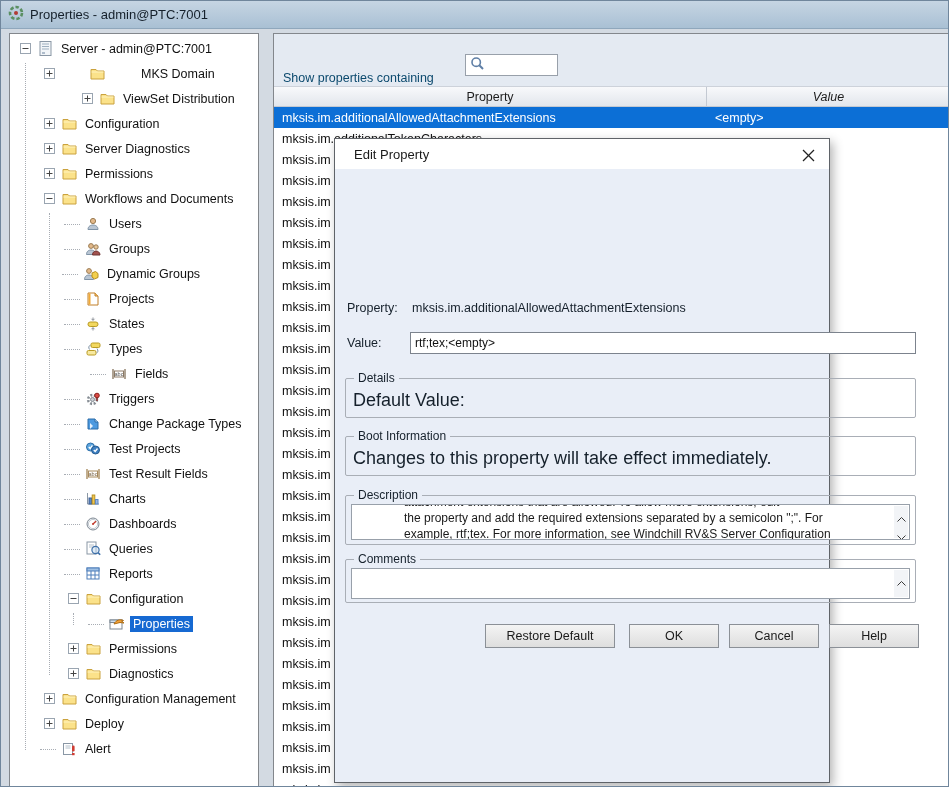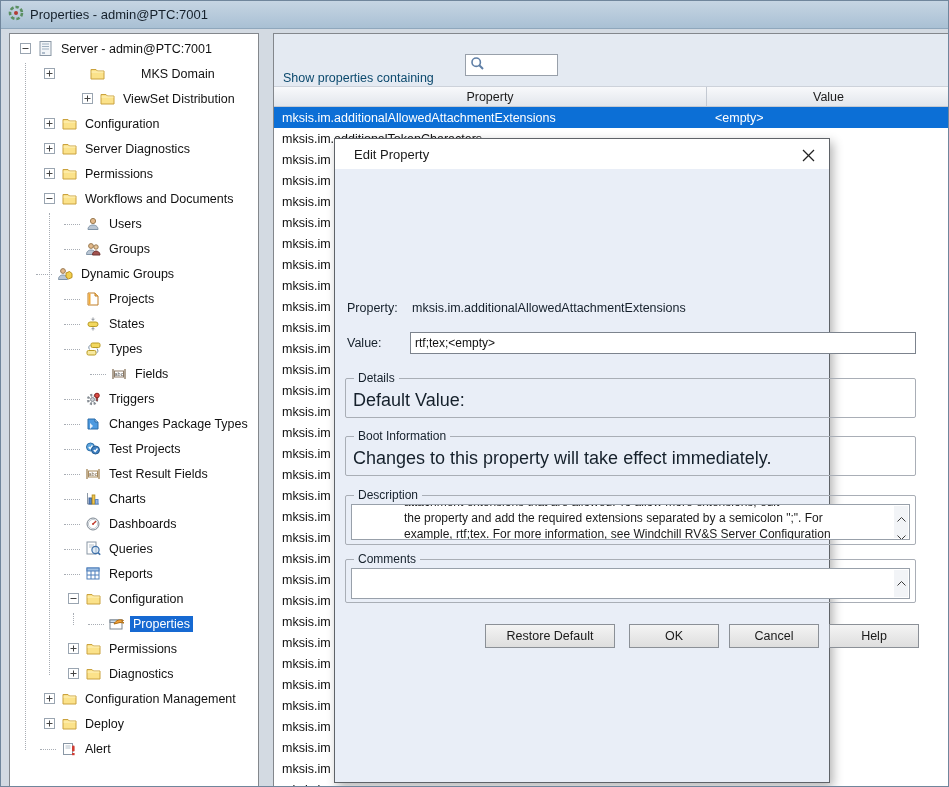--- a/index.html
+++ b/index.html
@@ -44,21 +44,21 @@
   #searchBox { position:absolute; left:191px; top:20px; width:93px; height:22px;
                background:#fff; border:1px solid #98a0aa; display:flex; align-items:center;
                padding-left:4px; gap:3px; }
   #searchBox input { border:none; outline:none; width:64px; height:16px; font-size:12px;
                      font-family:"Liberation Sans",sans-serif; background:transparent; }
   #tableHeader { position:absolute; left:0; top:52px; width:100%; height:21px;
                  background:linear-gradient(#f8f9fb,#e2e6ec);
                  border-top:1px solid #cdd2da; border-bottom:1px solid #c3c9d2; display:flex; }
   .hcell { font-size:12.5px; color:#1c1c1c; display:flex; align-items:center; justify-content:center; }
   .hcell.prop { width:433px; border-right:1px solid #c3c9d2; }
-  .hcell.val  { flex:1; }
+  .hcell.val  { flex:1;font-style:italic; }
   #tableBody { position:absolute; left:0; top:73px; width:100%; bottom:0; background:#fff; }
   .trow { height:21px; display:flex; align-items:center; font-size:12.5px; color:#101010; }
   .trow .pcell { width:433px; padding-left:8px; white-space:nowrap; overflow:hidden; }
   .trow .vcell { flex:1; padding-left:8px; white-space:nowrap; }
   .trow.sel { background:#0c6fd6; color:#fff; }
   
   #dialog { position:absolute; left:333px; top:137px; width:496px; height:645px;
             background:#e9eef7; border:1px solid #5f6368;
             box-shadow:3px 4px 10px rgba(0,0,0,.3); z-index:10; }
   #dlgTitlebar { position:absolute; left:0; top:0; width:100%; height:30px; background:#fff;
@@ -217,21 +217,21 @@
           <span class="ticon">
             <svg width="16" height="14" viewBox="0 0 16 14">
               <circle cx="6" cy="4" r="2.4" fill="#e3b98a" stroke="#9a7b52"></circle>
               <path d="M1.5 12.5 C1.5 9 4 8 6 8 C8 8 10.5 9 10.5 12.5 Z" fill="#b9c6d4" stroke="#7f93a6"></path>
               <circle cx="11" cy="5" r="2.2" fill="#e8c79b" stroke="#9a7b52"></circle>
               <path d="M7.5 13 C7.5 10 9.5 9 11 9 C12.5 9 15 10 15 13 Z" fill="#a2524e" stroke="#6e3432"></path>
             </svg>
           </span>
           <span class="tlabel">Groups</span>
         </div>
-        <div class="tree-row" style="padding-left: 30px;">
+        <div class="tree-row" style="padding-left: 56px;">
           <span class="slot"></span>
           <span class="ticon">
             <svg width="16" height="14" viewBox="0 0 16 14">
               <circle cx="6" cy="4" r="2.4" fill="#e3b98a" stroke="#9a7b52"></circle>
               <path d="M1.5 12.5 C1.5 9 4 8 6 8 C8 8 10.5 9 10.5 12.5 Z" fill="#b9c6d4" stroke="#7f93a6"></path>
               <path d="M9 6 L12.5 4.5 L15 6.5 L15 10.5 L11.5 12 L9 10 Z" fill="#f2cf4e" stroke="#b98f1e"></path>
             </svg>
           </span>
           <span class="tlabel">Dynamic Groups</span>
         </div>
@@ -294,21 +294,21 @@
         </div>
         <div class="tree-row" style="padding-left: 58px;">
           <span class="slot"></span>
           <span class="ticon">
             <svg width="14" height="14" viewBox="0 0 14 14">
               <path d="M2 2 L9 2 L12 5 L12 12 L2 12 Z" fill="#4d9ae0" stroke="#2c6da8"></path>
               <path d="M9 2 L9 5 L12 5" fill="#bcd9f2" stroke="#2c6da8"></path>
               <path d="M4 12 L4 6 L7 9 Z" fill="#fff" opacity="0.85"></path>
             </svg>
           </span>
-          <span class="tlabel">Changes Package Types</span>
+          <span class="tlabel">Change Package Types</span>
         </div>
         <div class="tree-row" style="padding-left: 58px;">
           <span class="slot"></span>
           <span class="ticon">
             <svg width="16" height="13" viewBox="0 0 16 13">
               <circle cx="5.5" cy="5" r="4" fill="#5fa7df" stroke="#2d6ea9"></circle>
               <path d="M3.8 5 L5.2 6.5 L7.5 3.5" fill="none" stroke="#fff" stroke-width="1.3"></path>
               <circle cx="10.5" cy="8" r="4" fill="#3d7fc1" stroke="#255b90"></circle>
               <path d="M8.8 8 L10.2 9.5 L12.5 6.5" fill="none" stroke="#fff" stroke-width="1.3"></path>
             </svg>

